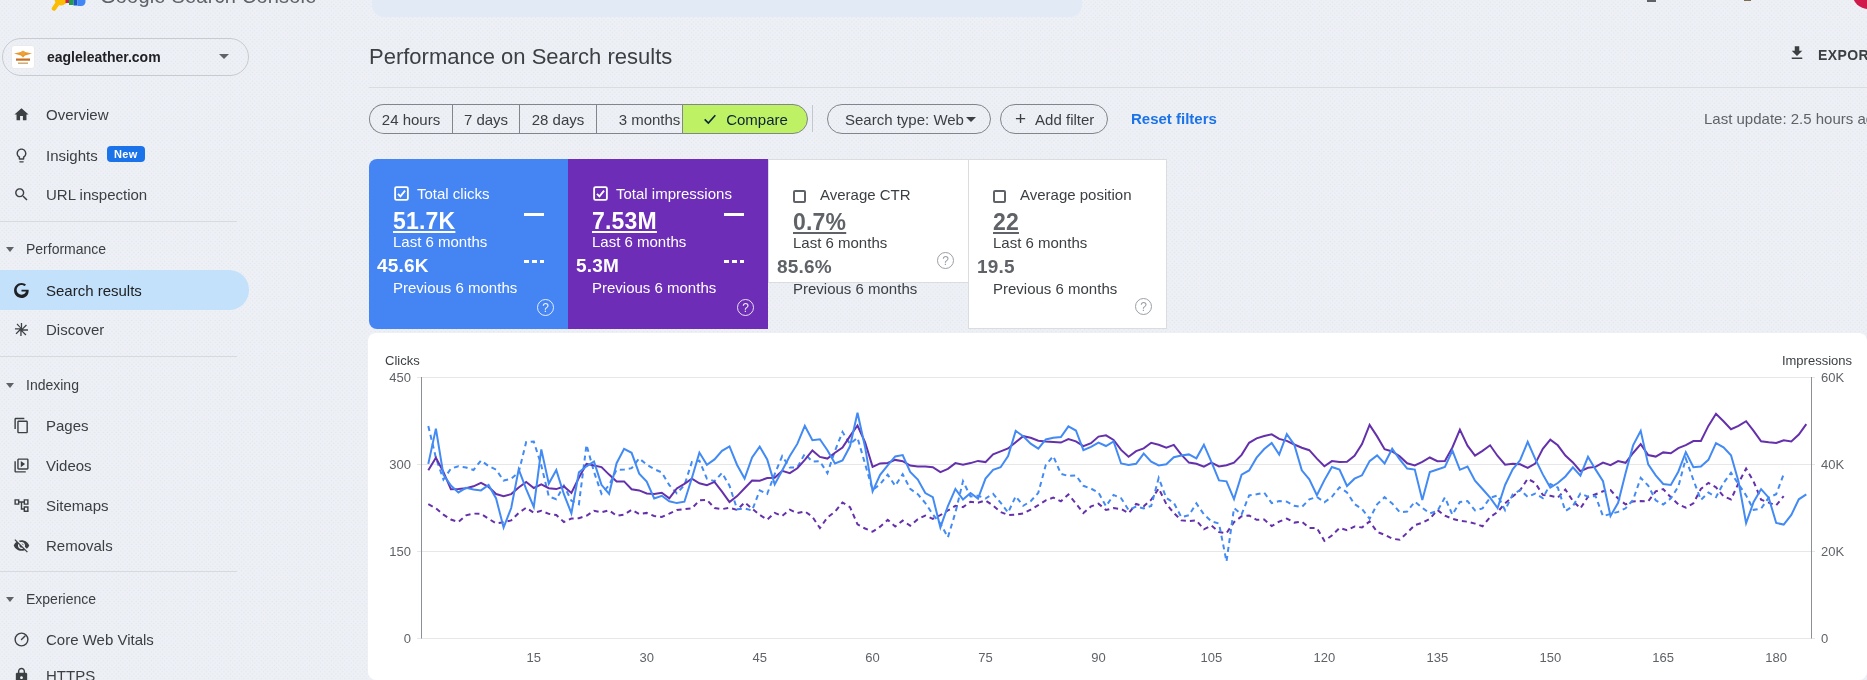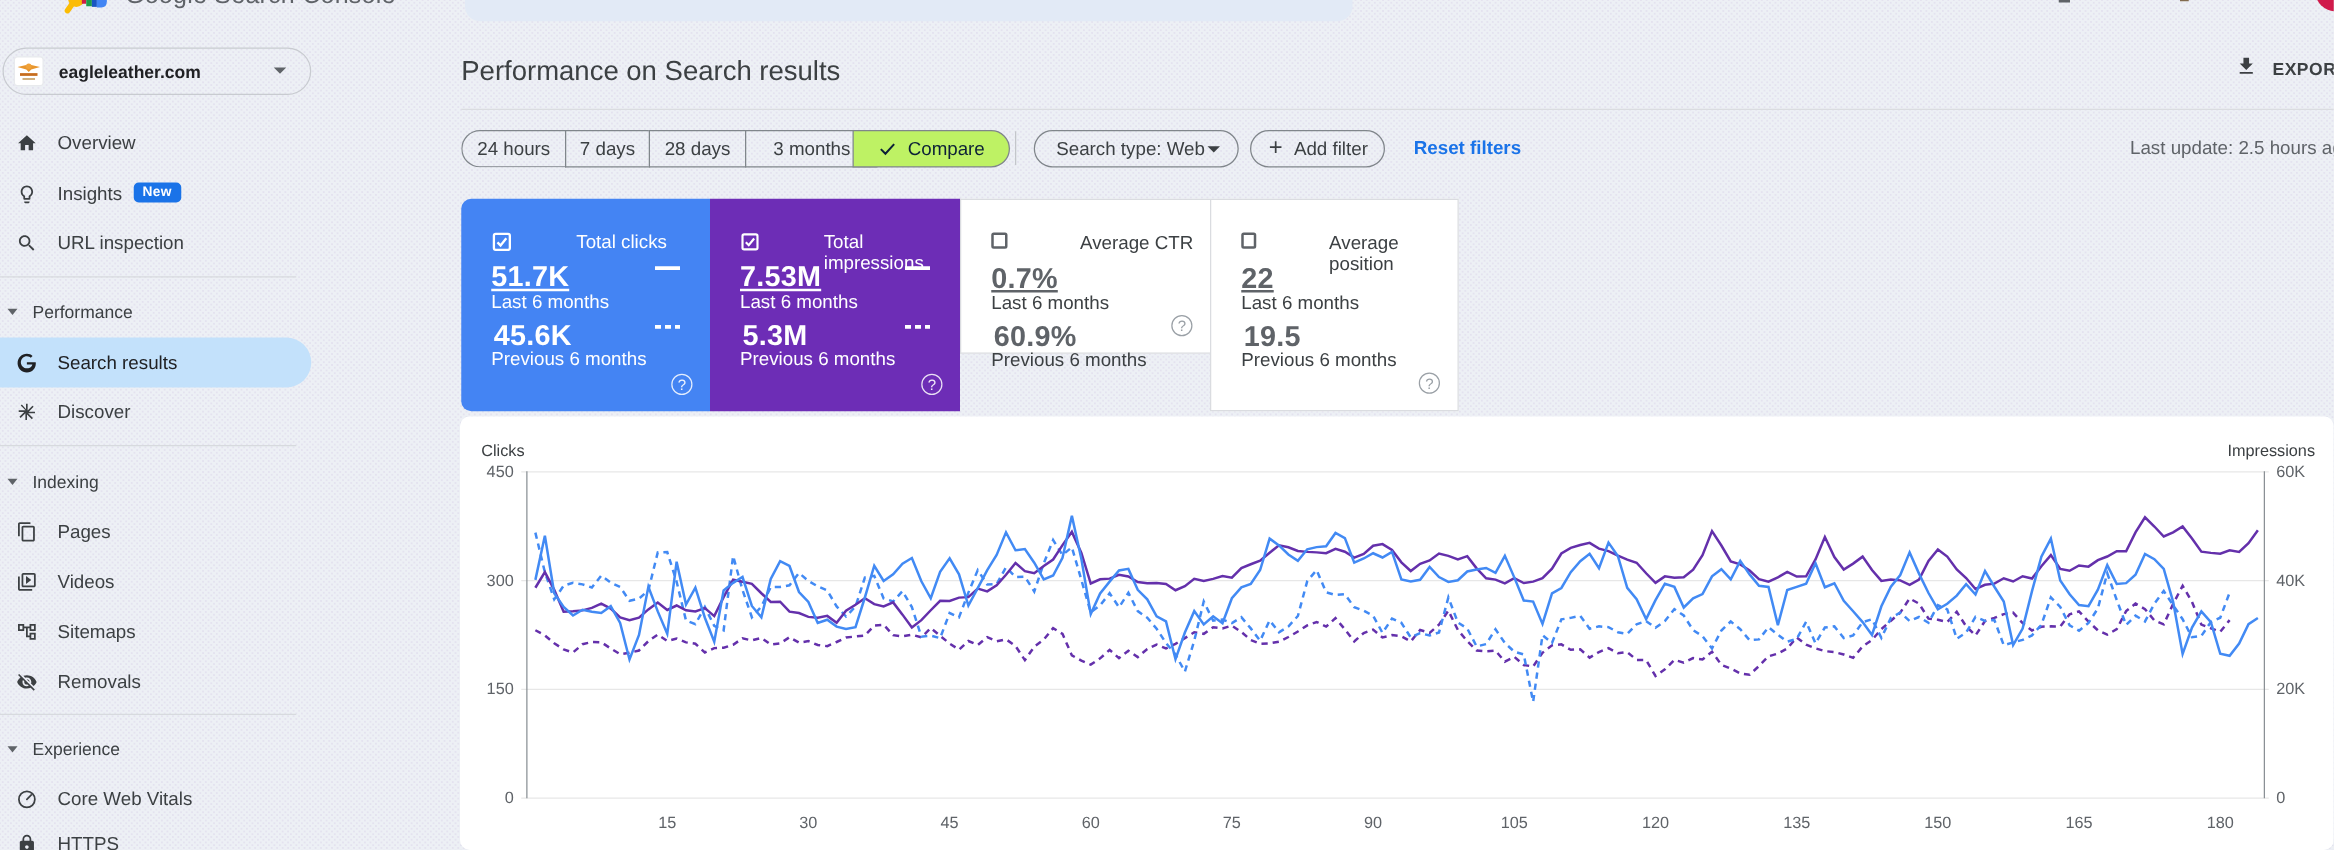--- a/index.html
+++ b/index.html
@@ -10,25 +10,25 @@
 .abs { position:absolute; }
 .nav-item { position:absolute; left:0; width:368px; height:40px; display:flex; align-items:center; color:#3c4043; font-size:15px; }
 .nav-item svg { position:absolute; left:13px; width:17px; height:17px; }
 .nav-item .lbl { position:absolute; left:46px; }
 .nav-head { position:absolute; left:0; width:368px; height:40px; display:flex; align-items:center; color:#3c4043; font-size:14px; }
 .nav-head .tri { position:absolute; left:6px; width:0; height:0; border-left:4.5px solid transparent; border-right:4.5px solid transparent; border-top:5px solid #5f6368; }
 .nav-head .lbl { position:absolute; left:26px; }
 .sdiv { position:absolute; left:0; width:237px; height:1px; background:#d7dade; }
 .chip { position:absolute; top:104px; height:30px; border:1px solid #80868b; display:flex; align-items:center; justify-content:center; font-size:15px; color:#3c4043; background:transparent; }
 .pill { position:absolute; top:104px; height:30px; border:1px solid #80868b; border-radius:15px; display:flex; align-items:center; font-size:15px; color:#3c4043; }
-.card-lbl { position:absolute; left:24px; top:26px; display:flex; align-items:flex-start;gap:44px; }
+.card-lbl { position:absolute; left:24px; top:26px; display:flex; align-items:flex-end; }
 .cb { width:13px; height:13px; border-radius:2px; margin-right:7px; }
 .bigv { position:absolute; left:24px; top:49px; font-size:23px; font-weight:bold; letter-spacing:0.2px;text-decoration:underline; }
 .smv  { position:absolute; left:24px; top:74px; font-size:15px; }
-.bigv2 { position:absolute; left:26px; top:96px; font-size:23px; font-weight:bold; letter-spacing:0.2px; }
+.bigv2 { position:absolute; left:8px; top:96px; font-size:19px; font-weight:bold; letter-spacing:0.2px; }
 .smv2 { position:absolute; left:24px; top:120px; font-size:15px; }
 .qm { position:absolute; right:14px; bottom:13px; width:17px; height:17px; border-radius:50%; font-size:12px; display:flex; align-items:center; justify-content:center; }
 </style>
 </head>
 <body>
 
 <svg class="abs" style="left:50px;top:0" width="40" height="12">
   <line x1="10" y1="0" x2="4" y2="8.5" stroke="#fbbc04" stroke-width="4.5" stroke-linecap="round"></line>
   <circle cx="11" cy="-1" r="6.5" fill="#fbbc04"></circle>
   <rect x="15.5" y="-4" width="3.5" height="7" fill="#d01f47"></rect>
@@ -192,21 +192,21 @@
   <div class="smv2">Previous 6 months</div>
   <div class="qm" style="border:1.6px solid rgba(255,255,255,.85);color:rgba(255,255,255,.9)">?</div>
 </div>
 <div class="abs" style="left:768px;top:159px;width:200px;height:124px;background:#fff;border:1px solid #dadce0;border-right:none;color:#3c4043">
   <div class="card-lbl">
       <span class="cb" style="border:2px solid #5f6368"></span>
       <span style="margin-left:7px;font-size:15px;color:#3c4043">Average CTR</span>
     </div>
   <div class="bigv" style="color:#5f6368">0.7%</div>
   <div class="smv" style="color:#3c4043">Last 6 months</div>
-  <div class="bigv2" style="color:#5f6368">60.9%</div>
+  <div class="bigv2" style="color:#5f6368">85.6%</div>
   <div class="smv2" style="color:#3c4043">Previous 6 months</div>
   <div class="qm" style="border:1.6px solid #9aa0a6;color:#9aa0a6">?</div>
 </div>
 <div class="abs" style="left:968px;top:159px;width:199px;height:170px;background:#fff;border:1px solid #dadce0;color:#3c4043">
   <div class="card-lbl">
       <span class="cb" style="border:2px solid #5f6368"></span>
       <span style="margin-left:7px;font-size:15px;color:#3c4043">Average position</span>
     </div>
   <div class="bigv" style="color:#5f6368">22</div>
   <div class="smv" style="color:#3c4043">Last 6 months</div>

